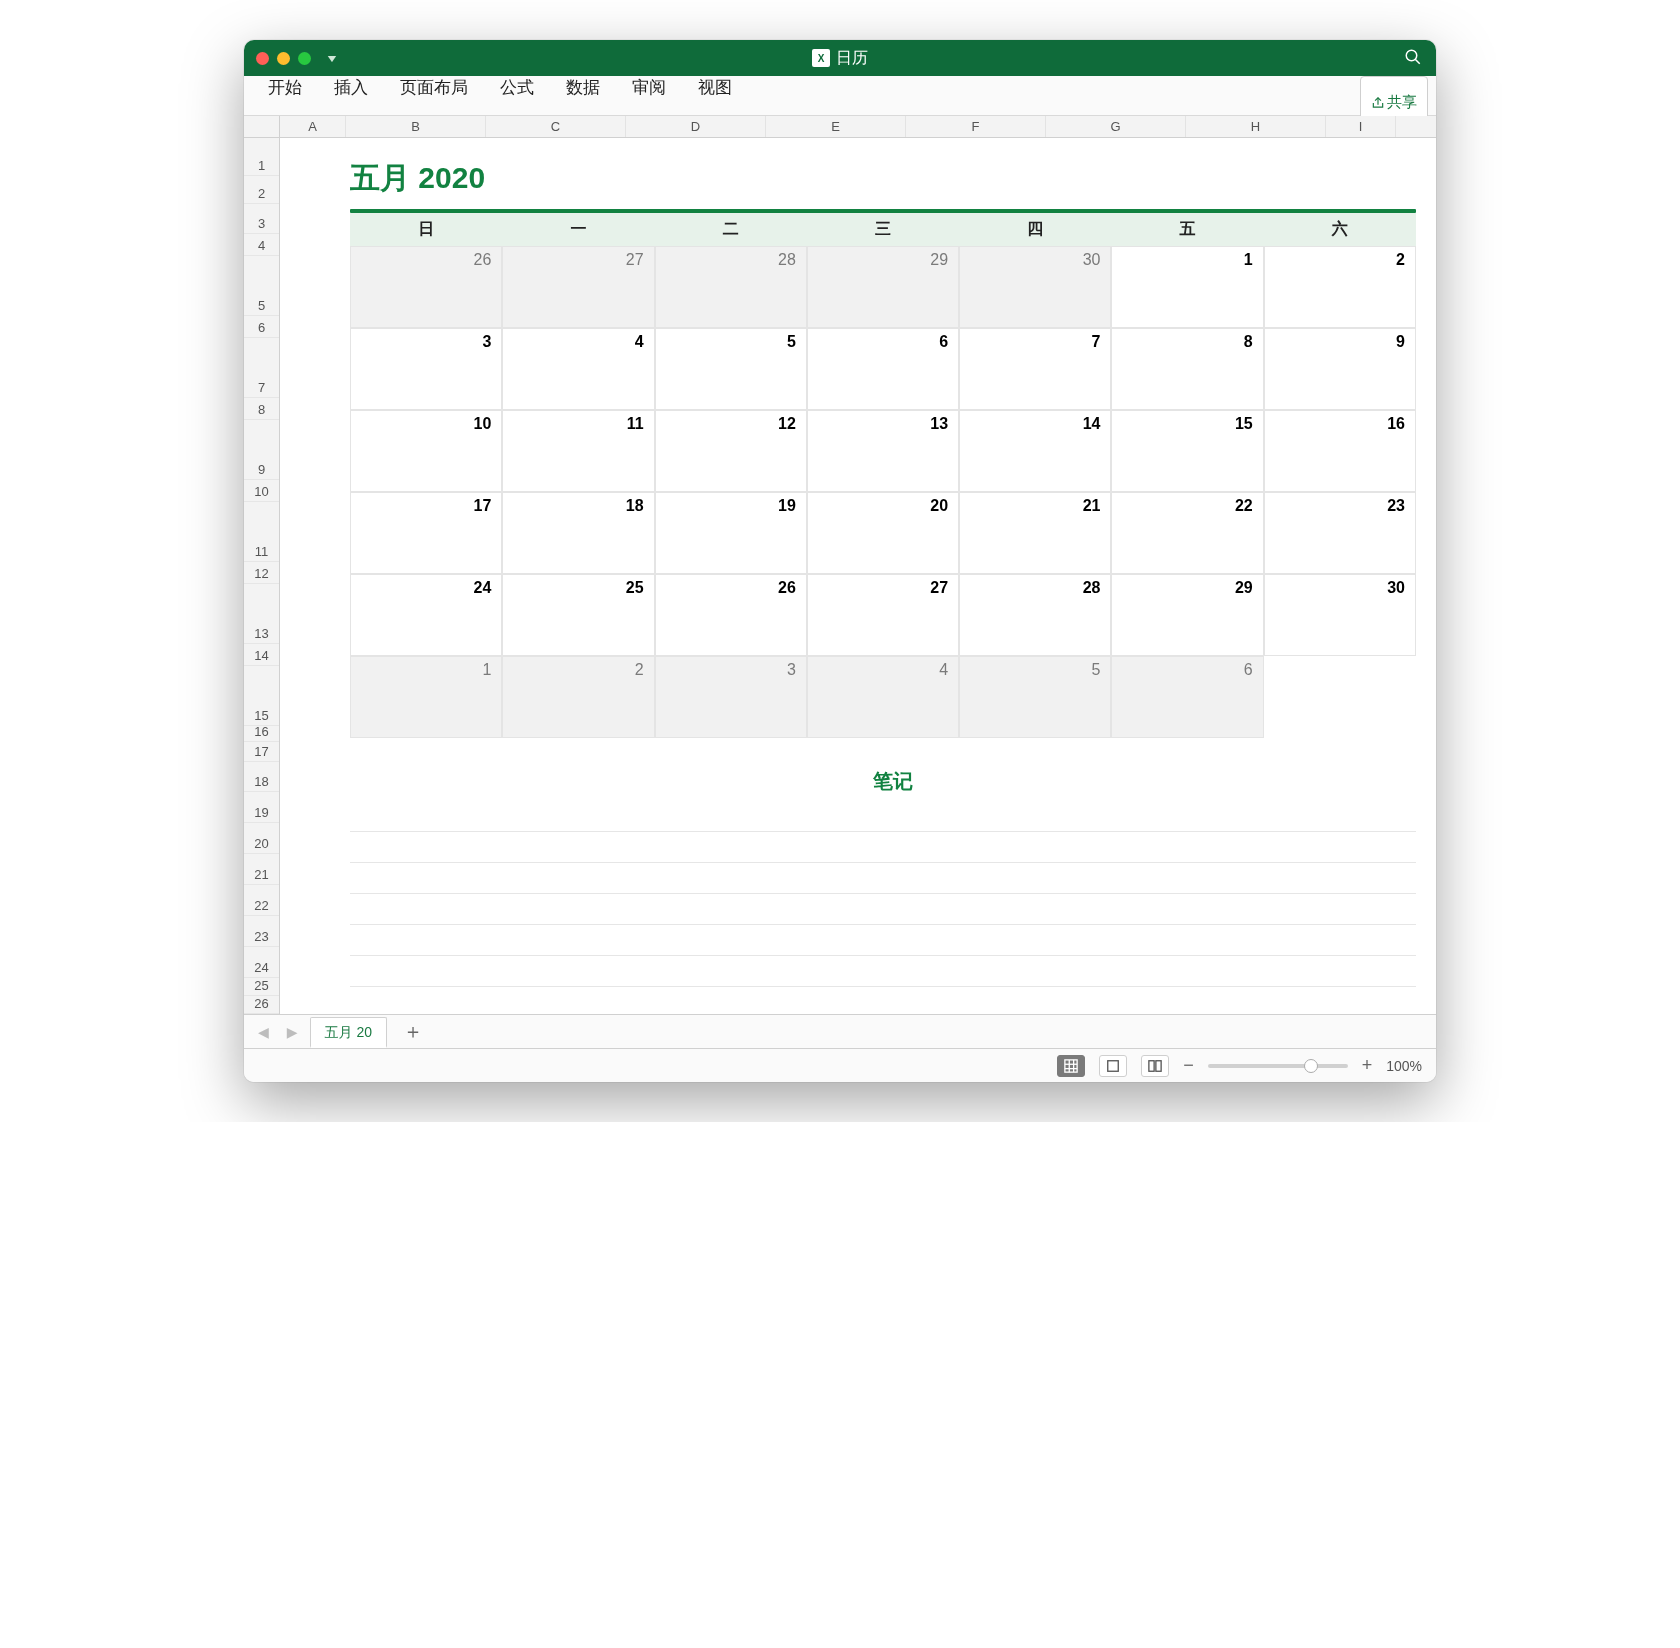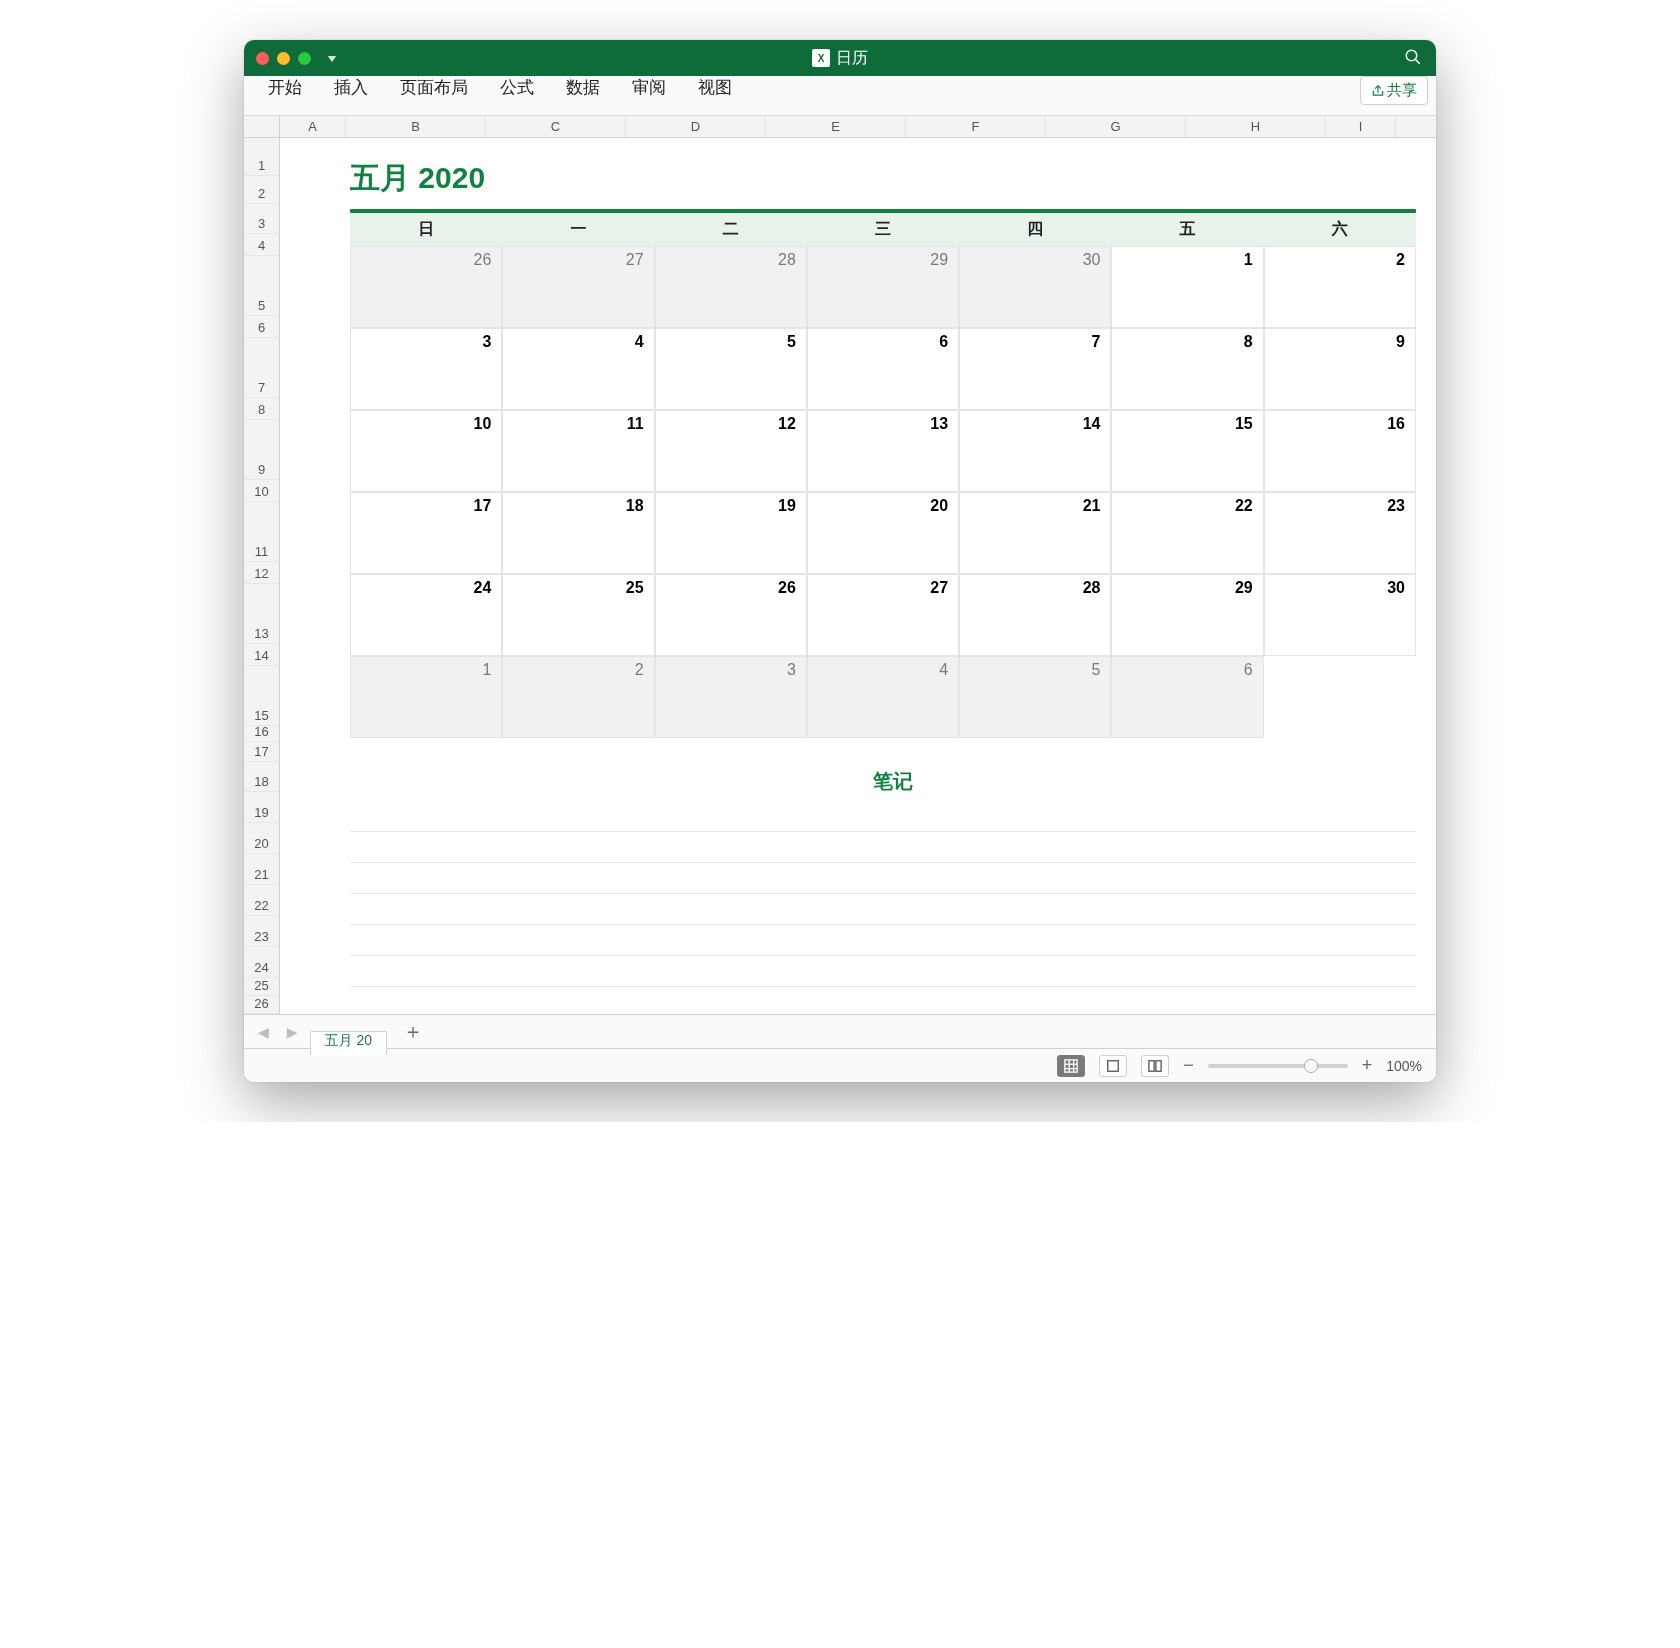--- a/index.html
+++ b/index.html
@@ -56,21 +56,21 @@
   
   .ribbon {
     height:40px; background:#fafafa; border-bottom:1px solid #d9d9d9;
     display:flex; align-items:flex-start; padding:0 8px;
     font-size:17px; color:#222;
   }
   .ribbon .tab { padding:0 16px; cursor:pointer; }
   .ribbon .spacer { flex:1; }
   .share-btn {
     border:1px solid #cfcfcf; border-radius:4px; background:#fff;
-    padding:4px 10px; display:flex; align-items:center; gap:2px;
+    padding:16px 10px; display:flex; align-items:center; gap:2px;
     color:#1a7a42; font-size:15px; cursor:pointer;
   }
   .share-btn svg{width:14px;height:14px;stroke:#1a7a42;stroke-width:2;fill:none;}
   
   .colhdr-row {
     display:flex; background:#f3f3f3; border-bottom:1px solid #d0d0d0;
     font-size:13px; color:#555;
   }
   .rowhdr-spacer { width:36px; border-right:1px solid #d0d0d0; background:#f3f3f3;}
   .colhdr { text-align:center; border-right:1px solid #e3e3e3; padding:3px 0;}
@@ -113,22 +113,22 @@
   .note-lines { margin:0 20px 0 70px;}
   .note-lines div{ height:31px; border-bottom:1px solid #e6e6e6;}
   
   .sheettabs {
     height:34px; border-top:1px solid #d0d0d0; background:#fafafa;
     display:flex; align-items:center; padding:0 8px; gap:6px;
   }
   .nav-tri { color:#bdbdbd; font-size:14px; padding:0 6px; cursor:pointer;}
   .sheet-tab {
     background:#fff; border:1px solid #d0d0d0; border-bottom:2px solid #fff;
-    padding:0 14px 4px; font-size:14px; color:#1a7a42; border-radius:2px 2px 0 0;
-    position:relative; top:12px; cursor:pointer;
+    padding:6px 14px 4px; font-size:14px; color:#1a7a42; border-radius:2px 2px 0 0;
+    position:relative; top:1px; cursor:pointer;
   }
   .add-sheet { font-size:20px; color:#666; padding:0 10px; cursor:pointer;}
   
   .statusbar {
     height:34px; border-top:1px solid #d0d0d0; background:#fafafa;
     display:flex; align-items:center; justify-content:flex-end;
     padding:0 14px; gap:14px; font-size:14px; color:#555;
   }
   .view-btn {
     width:28px;height:22px;border:1px solid #cfcfcf;border-radius:3px;

